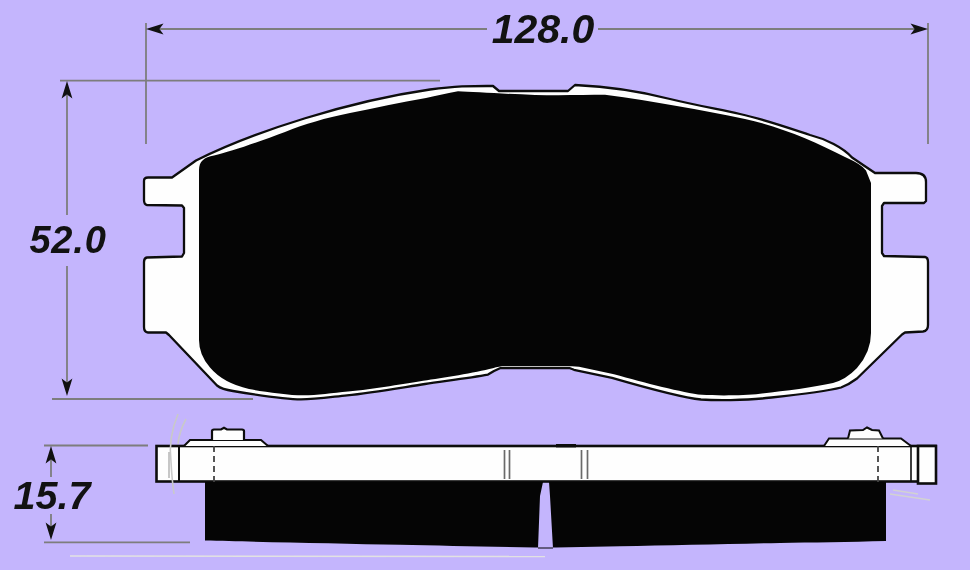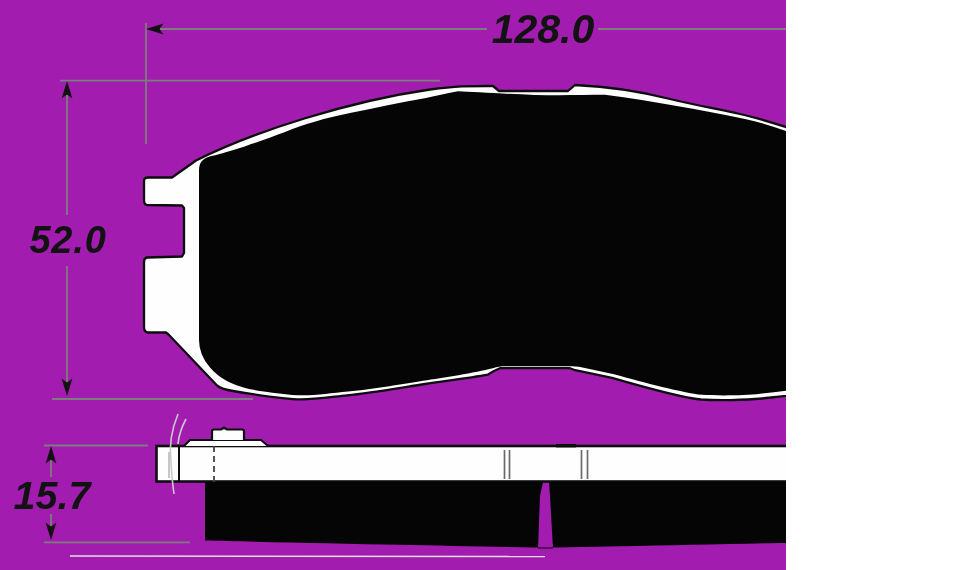--- a/index.html
+++ b/index.html
@@ -1,16 +1,16 @@
 <!DOCTYPE html>
 <html><head>
 <meta charset="utf-8">
 <style>
   html,body{margin:0;padding:0;background:#ffffff;}
-  .page{position:relative;width:786px;height:570px;background:#a21caf;overflow:hidden;
+  .page{position:relative;width:970px;height:570px;background:#c4b5fd;overflow:hidden;
         font-family:"Liberation Sans",sans-serif;}
   svg{position:absolute;left:0;top:0;}
   text{font-family:"Liberation Sans",sans-serif;font-weight:bold;font-style:italic;fill:#121212;}
 </style>
 </head>
 <body>
 <div class="page">
 <svg width="970" height="570" viewBox="0 0 970 570">
 
   <line x1="146" y1="23" x2="146" y2="144" stroke="#7d7d7d" stroke-width="1.8"></line>

